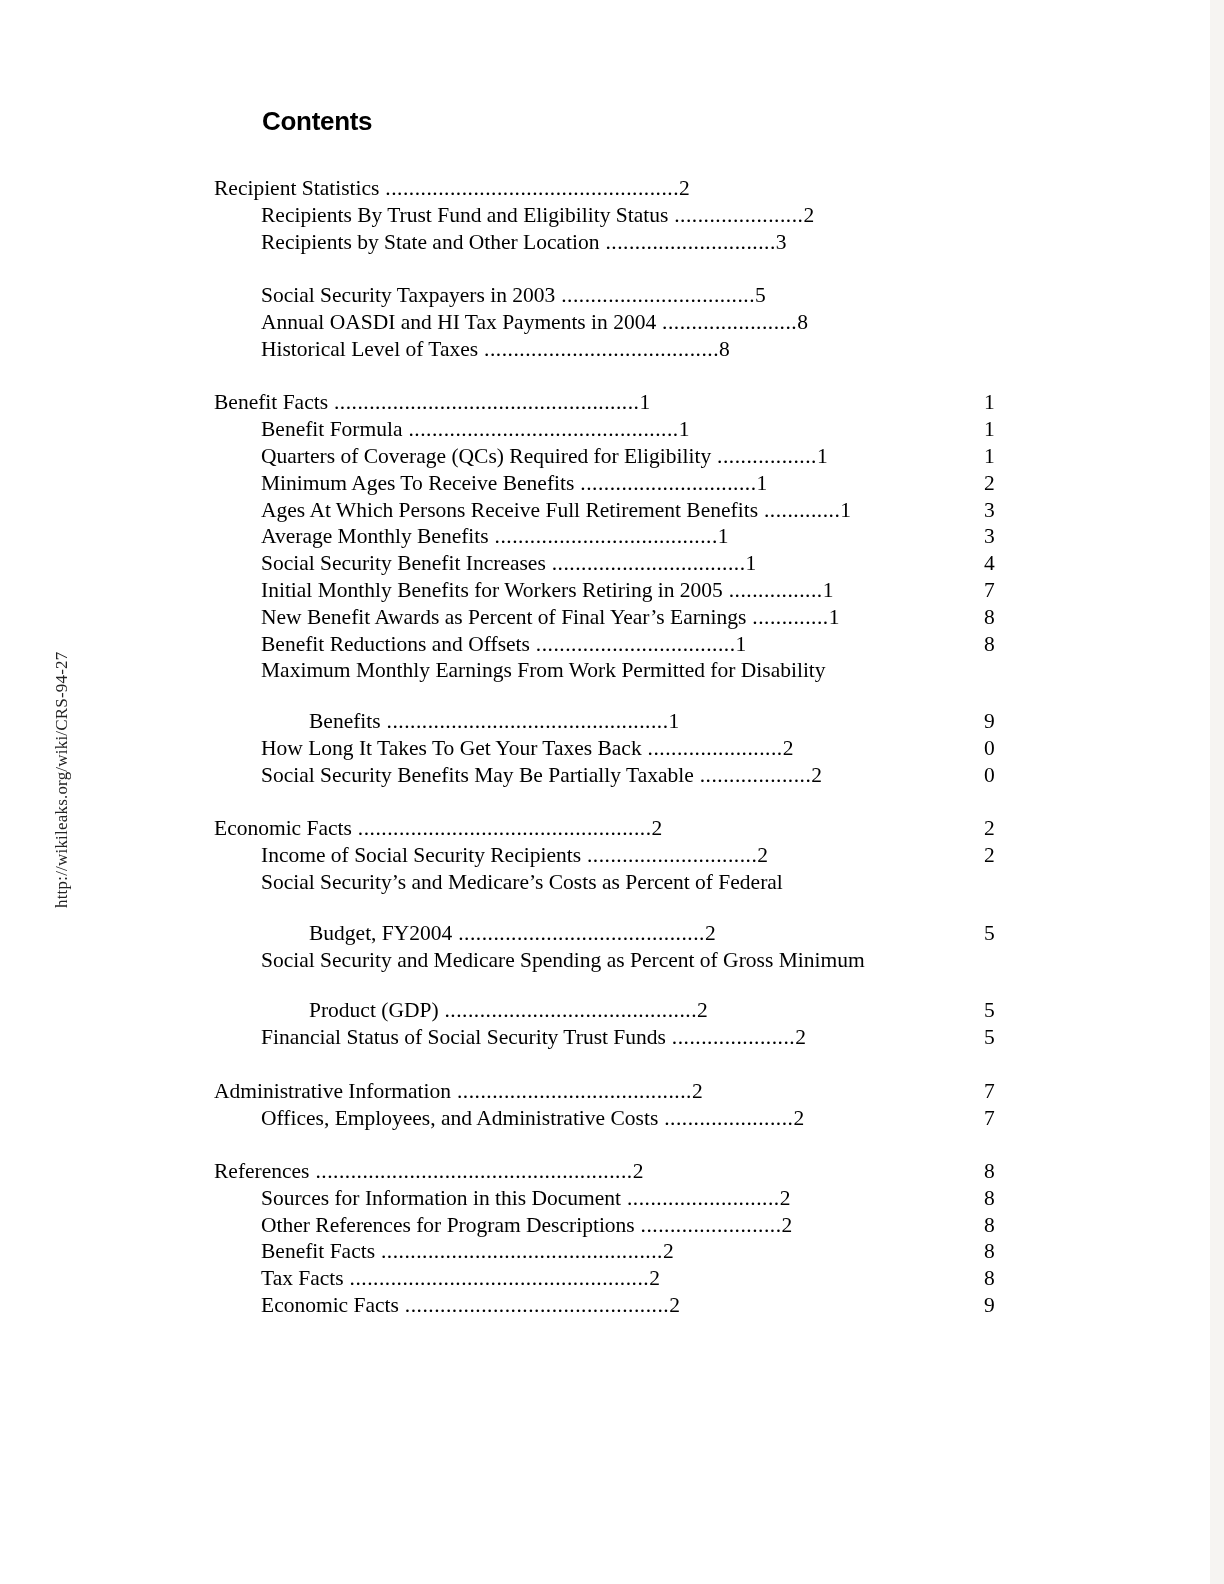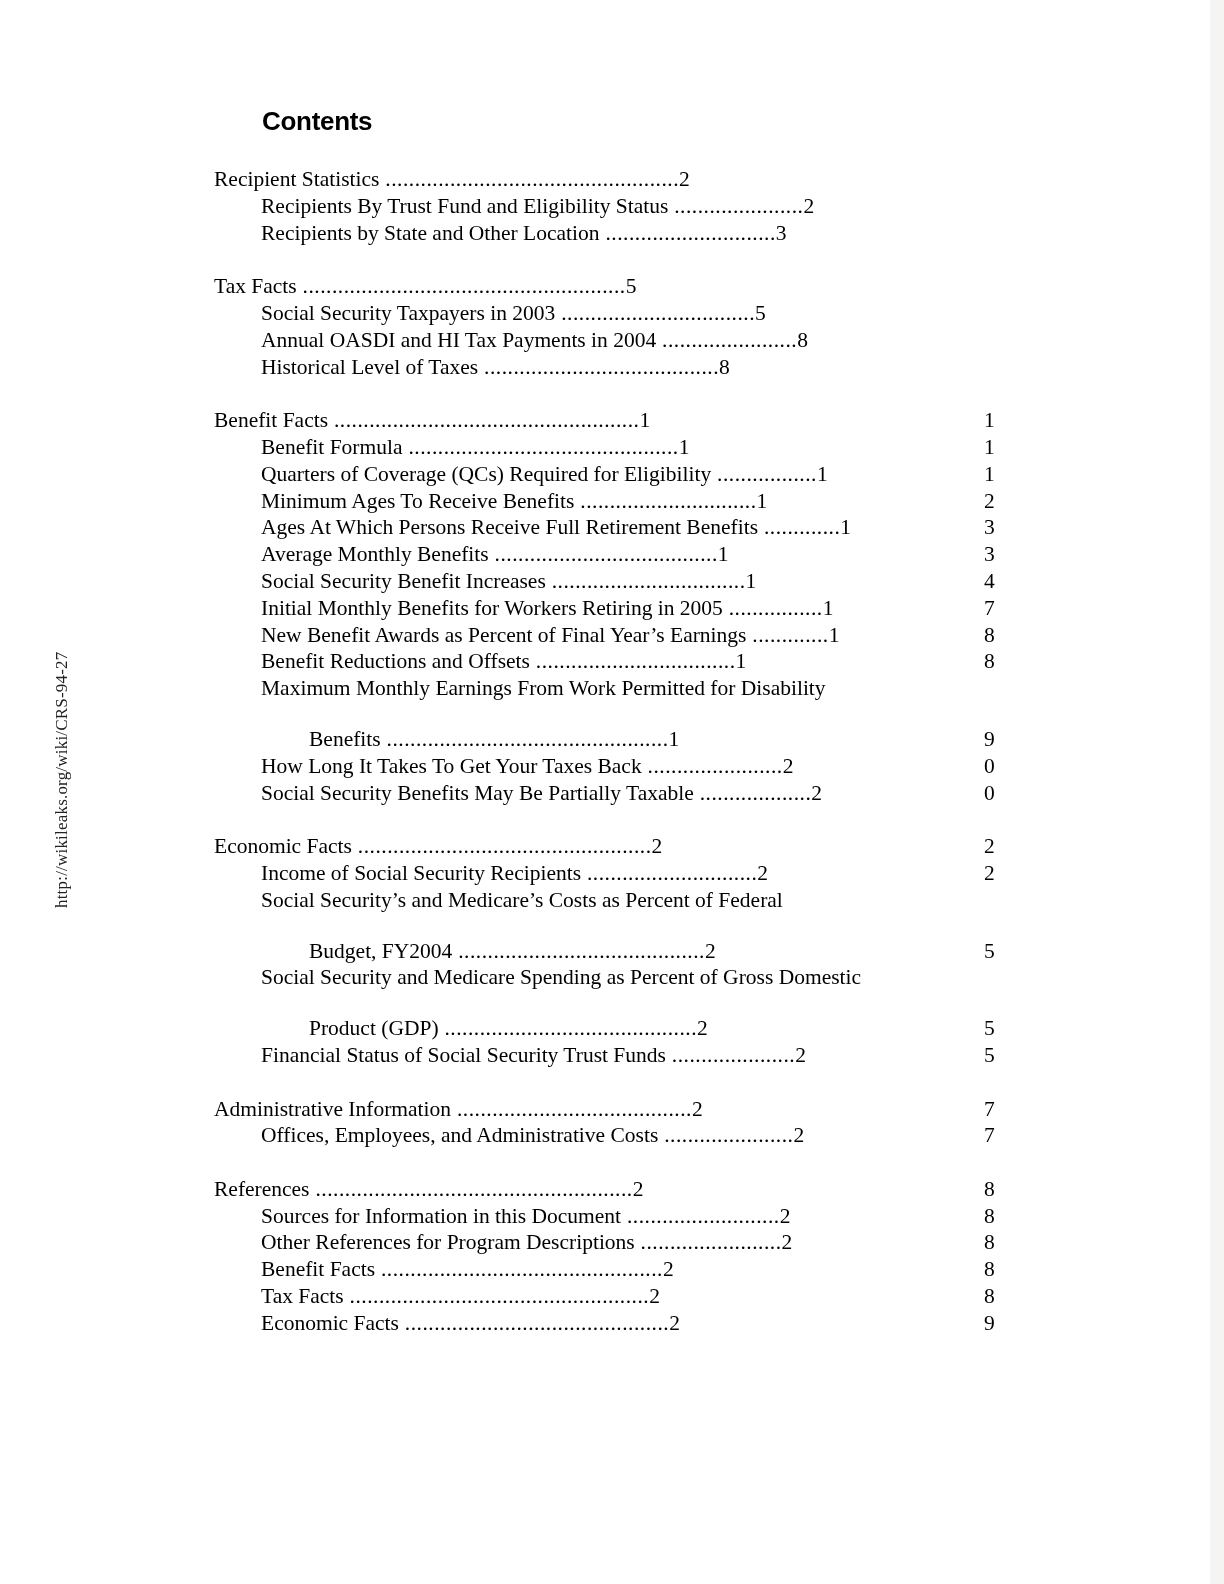--- a/index.html
+++ b/index.html
@@ -9,40 +9,39 @@
   }
   .right-edge { position: absolute; top: 0; right: 0; width: 14px; height: 1584px; background: #f6f4f2; }
   .sidebar-url {
     position: absolute; left: 52px; top: 908px; transform-origin: left top; transform: rotate(-90deg);
     font-size: 17px; white-space: nowrap; color: #222; letter-spacing: 0.2px;
   }
   .title {
     position: absolute; left: 214px; top: 106px; font-family: "Liberation Sans", sans-serif;
     font-weight: bold; font-size: 26px; letter-spacing: -0.3px; margin-left: 48px;
   }
-  .toc { position: absolute; left: 214px; top: 166px; width: 800px; }
+  .toc { position: absolute; left: 214px; top: 175px; width: 800px; }
   .row { position: relative; height: 26.8px; line-height: 26.8px; font-size: 21.5px; white-space: nowrap; }
   .row.l2 { padding-left: 47px; }
   .row.cont { padding-left: 95px; margin-top: 24px; }
   .gap { height: 26.8px; }
   .dots { letter-spacing: 0.5px; }
   .rnum { position: absolute; left: 770px; top: 0; }
 </style>
 </head>
 <body>
 
 <div class="right-edge"></div>
 <div class="sidebar-url">http://wikileaks.org/wiki/CRS-94-27</div>
 <div class="title">Contents</div>
 <div class="toc" id="toc">
     <div class="row l1"><span>Recipient Statistics</span><span class="dots"> ..................................................</span><span>2</span><span class="rnum"></span></div>
     <div class="row l2"><span>Recipients By Trust Fund and Eligibility Status</span><span class="dots">  ......................</span><span>2</span><span class="rnum"></span></div>
     <div class="row l2"><span>Recipients by State and Other Location</span><span class="dots"> .............................</span><span>3</span><span class="rnum"></span></div>
     <div class="gap"></div>
-    <div class="row l1"><span>Tax Facts</span><span class="dots">  .......................................................</span><span>5</span><span class="rnum"></span></div>
     <div class="row l2"><span>Social Security Taxpayers in 2003</span><span class="dots"> .................................</span><span>5</span><span class="rnum"></span></div>
     <div class="row l2"><span>Annual OASDI and HI Tax Payments in 2004</span><span class="dots">  .......................</span><span>8</span><span class="rnum"></span></div>
     <div class="row l2"><span>Historical Level of Taxes</span><span class="dots"> ........................................</span><span>8</span><span class="rnum"></span></div>
     <div class="gap"></div>
     <div class="row l1"><span>Benefit Facts</span><span class="dots">  ....................................................</span><span>1</span><span class="rnum">1</span></div>
     <div class="row l2"><span>Benefit Formula</span><span class="dots"> ..............................................</span><span>1</span><span class="rnum">1</span></div>
     <div class="row l2"><span>Quarters of Coverage (QCs) Required for Eligibility</span><span class="dots">  .................</span><span>1</span><span class="rnum">1</span></div>
     <div class="row l2"><span>Minimum Ages To Receive Benefits</span><span class="dots"> ..............................</span><span>1</span><span class="rnum">2</span></div>
     <div class="row l2"><span>Ages At Which Persons Receive Full Retirement Benefits</span><span class="dots"> .............</span><span>1</span><span class="rnum">3</span></div>
     <div class="row l2"><span>Average Monthly Benefits</span><span class="dots">  ......................................</span><span>1</span><span class="rnum">3</span></div>
@@ -52,21 +51,21 @@
     <div class="row l2"><span>Benefit Reductions and Offsets</span><span class="dots">  ..................................</span><span>1</span><span class="rnum">8</span></div>
     <div class="row l2"><span>Maximum Monthly Earnings From Work Permitted for Disability</span></div>
     <div class="row cont"><span>Benefits</span><span class="dots">  ................................................</span><span>1</span><span class="rnum">9</span></div>
     <div class="row l2"><span>How Long It Takes To Get Your Taxes Back</span><span class="dots">  .......................</span><span>2</span><span class="rnum">0</span></div>
     <div class="row l2"><span>Social Security Benefits May Be Partially Taxable</span><span class="dots"> ...................</span><span>2</span><span class="rnum">0</span></div>
     <div class="gap"></div>
     <div class="row l1"><span>Economic Facts</span><span class="dots">  ..................................................</span><span>2</span><span class="rnum">2</span></div>
     <div class="row l2"><span>Income of Social Security Recipients</span><span class="dots">  .............................</span><span>2</span><span class="rnum">2</span></div>
     <div class="row l2"><span>Social Security’s and Medicare’s Costs as Percent of Federal</span></div>
     <div class="row cont"><span>Budget, FY2004</span><span class="dots"> ..........................................</span><span>2</span><span class="rnum">5</span></div>
-    <div class="row l2"><span>Social Security and Medicare Spending as Percent of Gross Domestic</span></div>
+    <div class="row l2"><span>Social Security and Medicare Spending as Percent of Gross Minimum</span></div>
     <div class="row cont"><span>Product (GDP)</span><span class="dots"> ...........................................</span><span>2</span><span class="rnum">5</span></div>
     <div class="row l2"><span>Financial Status of Social Security Trust Funds</span><span class="dots">  .....................</span><span>2</span><span class="rnum">5</span></div>
     <div class="gap"></div>
     <div class="row l1"><span>Administrative Information</span><span class="dots">  ........................................</span><span>2</span><span class="rnum">7</span></div>
     <div class="row l2"><span>Offices, Employees, and Administrative Costs</span><span class="dots">  ......................</span><span>2</span><span class="rnum">7</span></div>
     <div class="gap"></div>
     <div class="row l1"><span>References</span><span class="dots">  ......................................................</span><span>2</span><span class="rnum">8</span></div>
     <div class="row l2"><span>Sources for Information in this Document</span><span class="dots"> ..........................</span><span>2</span><span class="rnum">8</span></div>
     <div class="row l2"><span>Other References for Program Descriptions</span><span class="dots">  ........................</span><span>2</span><span class="rnum">8</span></div>
     <div class="row l2"><span>Benefit Facts</span><span class="dots">  ................................................</span><span>2</span><span class="rnum">8</span></div>

